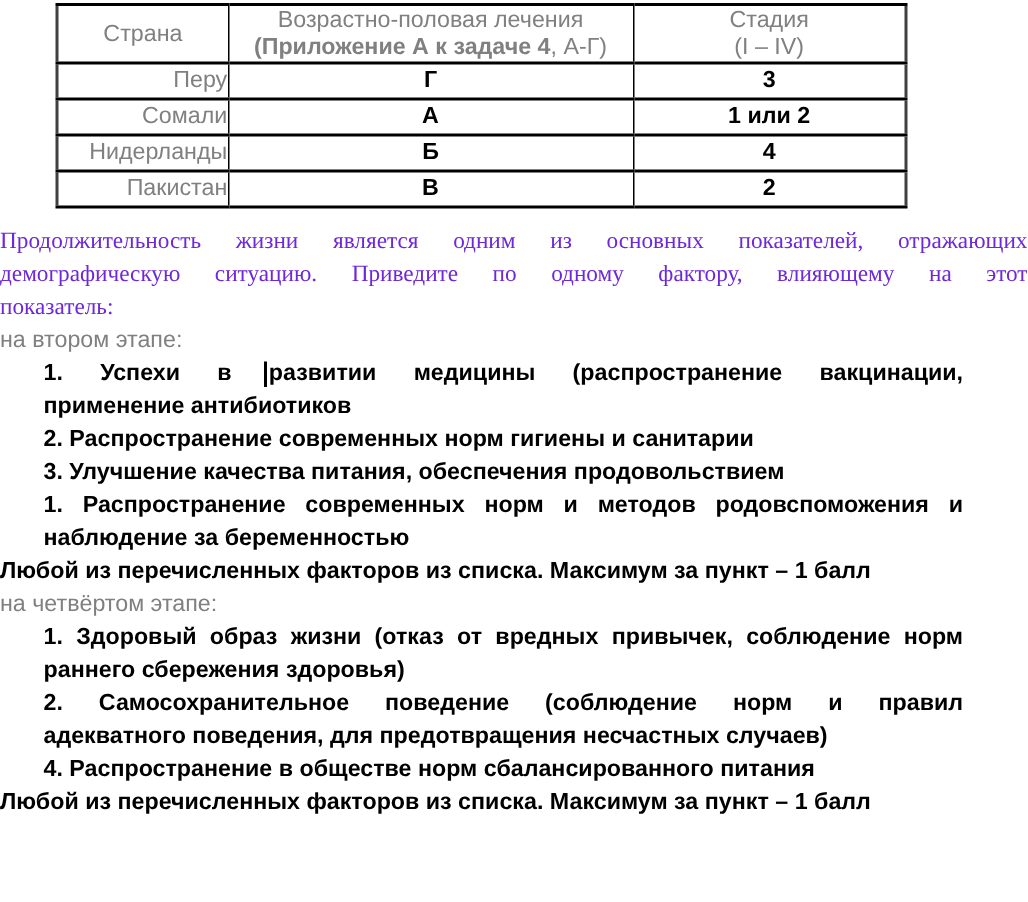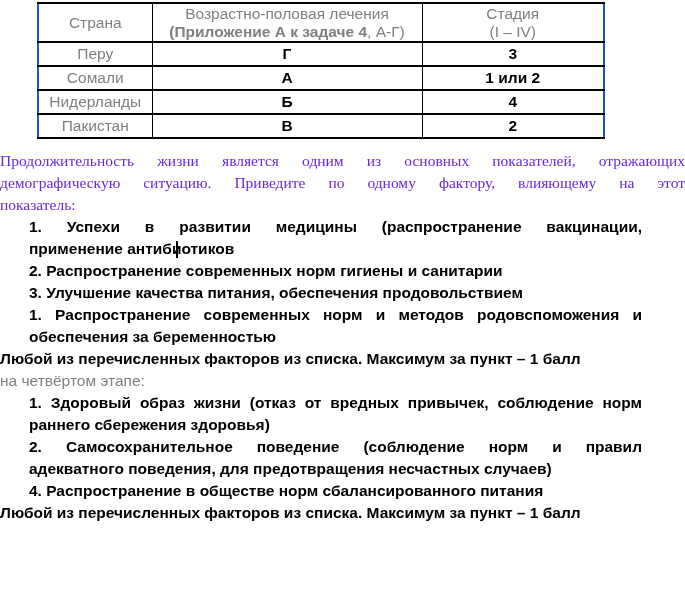--- a/index.html
+++ b/index.html
@@ -2,34 +2,34 @@
 <html><head>
 <meta charset="utf-8">
 <style>
   html, body { margin:0; padding:0; background:#ffffff; }
   body { width:685px; height:601px; overflow:hidden;
          font-family:"Liberation Sans", sans-serif; }
   .page { position:relative; width:685px; height:601px; background:#fff; }
 
   
   table.answer-table { border-collapse:collapse; margin:2px 0 0 37px; table-layout:fixed; }
-  table.answer-table { border:2px solid #1d4ed8; }
+  table.answer-table { border:2px solid #404040; }
   .answer-table th, .answer-table td {
     border:1px solid #000; border-top-width:2px; border-bottom-width:2px;
     padding:0; font-size:15.5px; overflow:hidden;
   }
   .answer-table th { height:37px; vertical-align:middle; font-weight:normal; }
   .answer-table td { height:22px; vertical-align:middle; }
   .col-country { width:114px; }
   .col-pyramid { width:270px; }
   .col-stage   { width:182px; }
   .hline { line-height:18px; text-align:center; }
   .muted { color:#808080; }
   .muted-bold { color:#808080; font-weight:bold; }
-  .cell-country { text-align:center; padding-left:6px; color:#808080; }
+  .cell-country { text-align:right; padding-left:6px; color:#808080; }
   .cell-center-bold { text-align:center; font-weight:bold; color:#000; }
 
   
   .tline { font-size:15.5px; line-height:22px; color:inherit; }
   .jfull { text-align:justify; text-align-last:justify; }
   .intro-block { margin-top:11px; color:#6d28d9;font-family:Liberation Serif, serif; }
   .section-label { font-size:15.5px; line-height:22px; color:#808080; }
   .gap-above { margin-top:0; }
   .list-block { padding-left:29px; padding-right:43px; font-weight:bold; color:#000; }
   .note-line { font-size:15.5px; line-height:22px; font-weight:bold; color:#000; }
@@ -84,35 +84,36 @@
     </tr>
   </tbody>
     </table>
 
   <div class="intro-block">
       <div class="tline jfull">Продолжительность жизни является одним из основных показателей, отражающих</div>
       <div class="tline jfull">демографическую ситуацию. Приведите по одному фактору, влияющему на этот</div>
       <div class="tline">показатель:</div>
     </div>
 
+  <div class="section-label">на втором этапе:</div>
 
   <div class="list-block">
       <div>
         <div class="tline jfull">1. Успехи в развитии медицины (распространение вакцинации,</div>
         <div class="tline">применение антибиотиков</div>
       </div>
       <div>
         <div class="tline">2. Распространение современных норм гигиены и санитарии</div>
       </div>
       <div>
         <div class="tline">3. Улучшение качества питания, обеспечения продовольствием</div>
       </div>
       <div>
         <div class="tline jfull">1. Распространение современных норм и методов родовспоможения и</div>
-        <div class="tline">обеспечения за беременностью</div>
+        <div class="tline">наблюдение за беременностью</div>
       </div>
     </div>
 
   <div class="note-line">Любой из перечисленных факторов из списка. Максимум за пункт – 1 балл</div>
 
   <div class="section-label gap-above">на четвёртом этапе:</div>
 
   <div class="list-block">
       <div>
         <div class="tline jfull">1. Здоровый образ жизни (отказ от вредных привычек, соблюдение норм</div>

